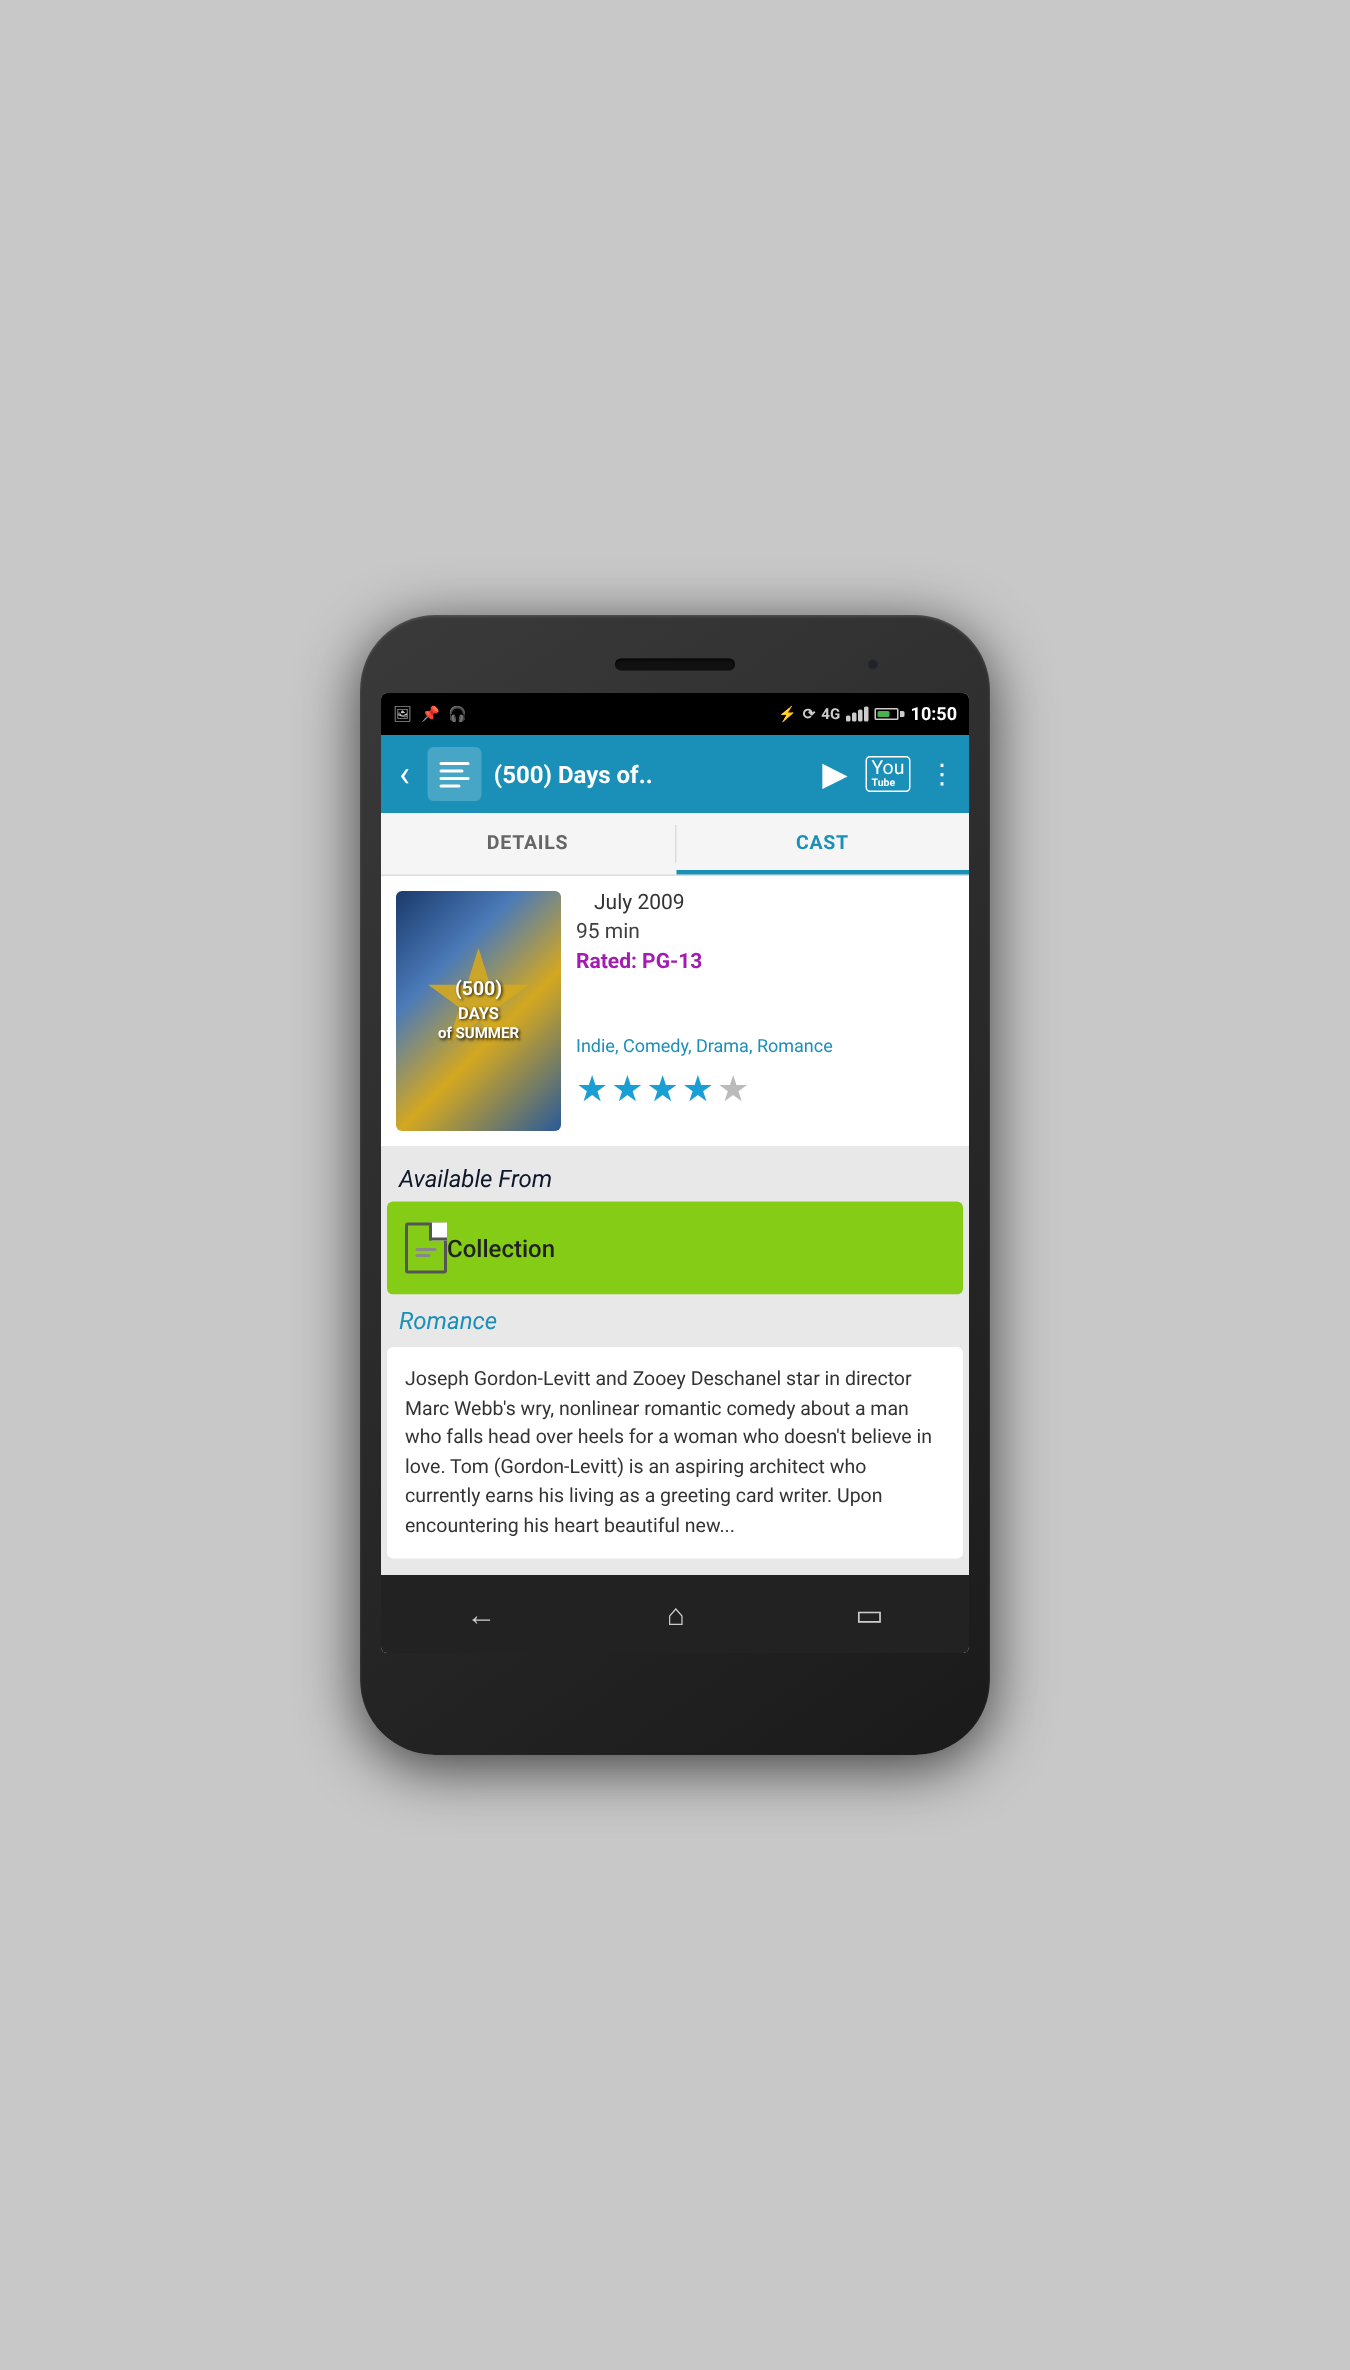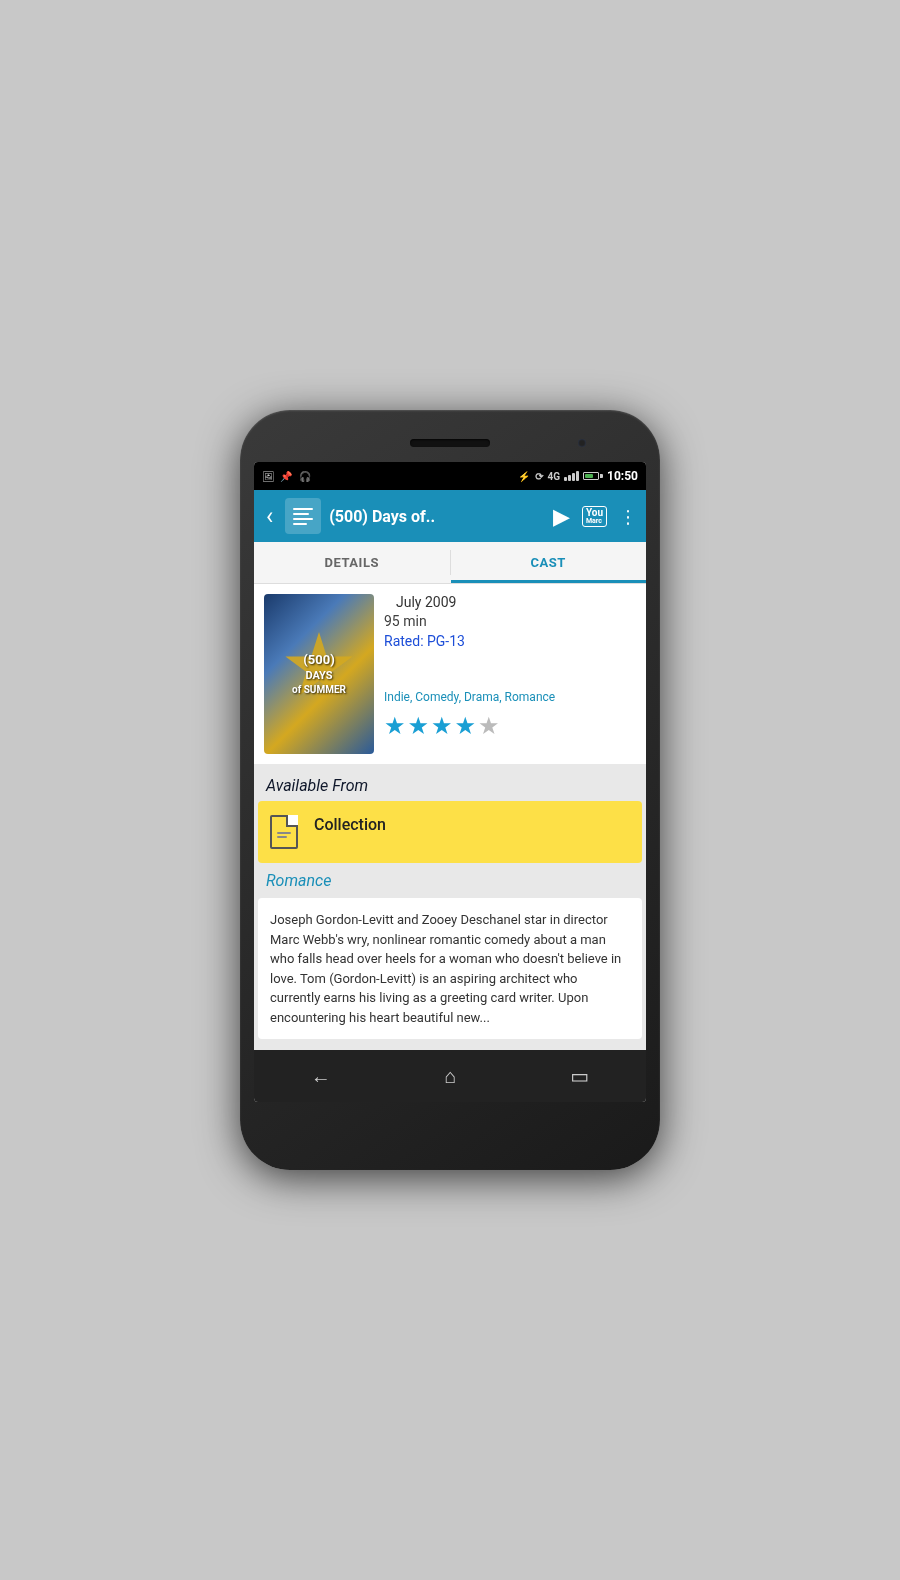--- a/index.html
+++ b/index.html
@@ -275,22 +275,22 @@
     }
 
     .movie-duration {
       font-size: 14px;
       color: #404040;
       margin-bottom: 4px;
     }
 
     .movie-rating {
       font-size: 14px;
-      color: #1d4ed8;
-      font-weight: normal;
+      color: #a21caf;
+      font-weight: bold;
       margin-bottom: 4px;
     }
 
     .movie-genres {
       font-size: 12px;
       color: #1a8fb8;
       margin-bottom: 8px;
       margin-top: 41px;
     }
 
@@ -313,27 +313,27 @@
       background: #e8e8e8;
     }
 
     .section-title {
       font-size: 16px;
       color: #0f172a;
       font-style: italic;
     }
 
     .collection-item {
-      background: #fde047;
+      background: #84cc16;
       margin: 0 4px;
       border-radius: 4px;
       padding: 14px 12px;
       display: flex;
-      align-items: flex-start;
-      gap: 16px;
+      align-items: center;
+      gap: 0;
     }
 
     .doc-icon {
       width: 28px;
       height: 34px;
       border: 2px solid #555;
       border-radius: 2px;
       position: relative;
       display: flex;
       align-items: center;
@@ -509,22 +509,22 @@
           <span></span>
             <span></span>
             <span></span>
             <span></span>
         </div>
       </div>
       <span class="app-bar-title">(500) Days of..</span>
       <div class="app-bar-actions">
         <span class="play-btn">▶</span>
         <div class="youtube-logo">
-          <div style="font-size:10px; color:white; font-weight:bold; line-height:1;text-align:center;">You</div>
-          <div style="font-size:7px; color:white; font-weight:bold; line-height:1;">Marc</div>
+          <div style="font-size:13px; color:white; font-weight:normal; line-height:1;text-align:center;">You</div>
+          <div style="font-size:7px; color:white; font-weight:bold; line-height:1;">Tube</div>
         </div>
         <span class="more-btn">⋮</span>
       </div>
     </div>
 
     <div class="tabs">
       <div class="tab">
         <span>DETAILS</span>
       </div>
       <div class="tab-divider"></div>

